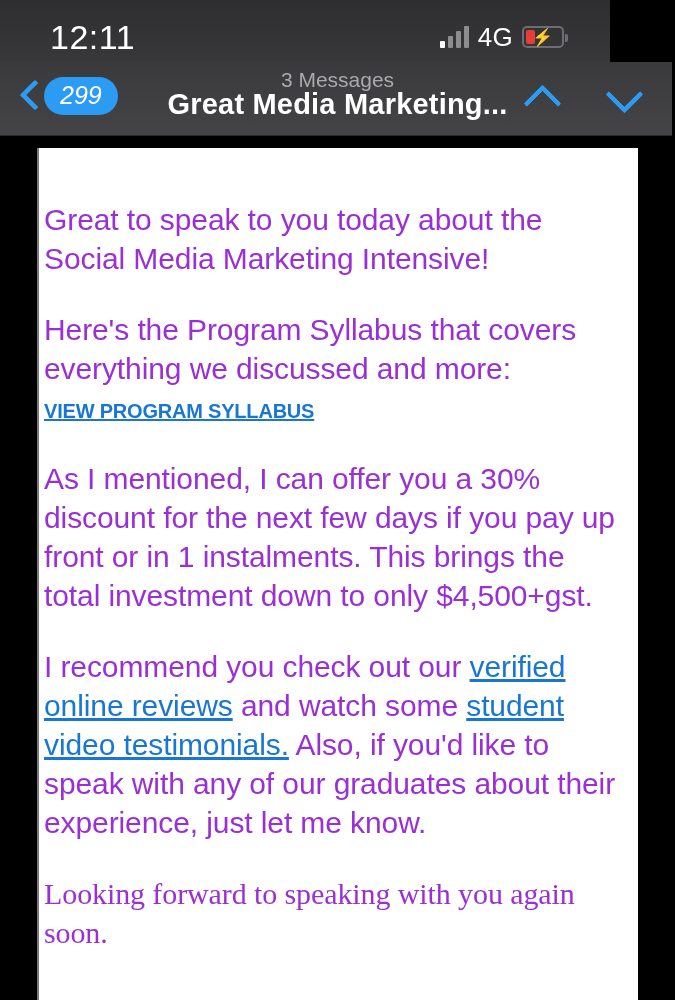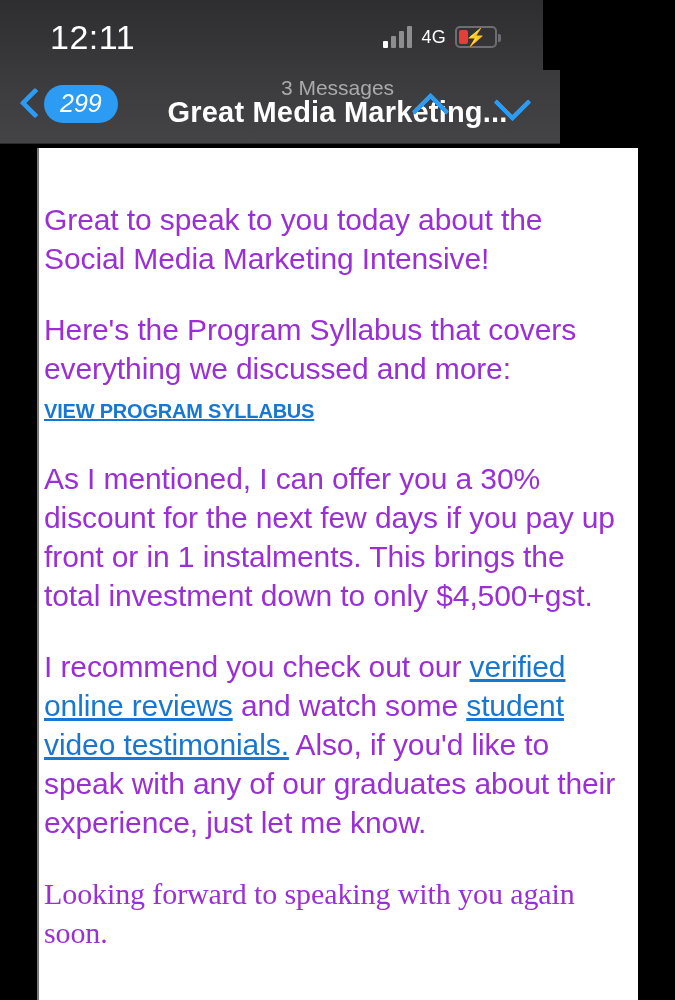--- a/index.html
+++ b/index.html
@@ -13,21 +13,21 @@
   .phone {
     position: relative;
     width: 675px;
     height: 1000px;
     background: #000;
   }
   
   .status-bar {
     position: absolute;
     top: 0; left: 0;
-    width: 543px;
+    width: 610px;
     height: 74px;
     background: linear-gradient(180deg, #2e2e30 0%, #3a3a3c 100%);
     display: flex;
     align-items: center;
     justify-content: space-between;
     padding: 0 46px 0 50px;
   }
   .clock {
     color: #fff;
     font-size: 34px;
@@ -50,21 +50,21 @@
     width: 5px;
     background: #fff;
     border-radius: 1px;
   }
   .signal i:nth-child(1) { height: 7px; }
   .signal i:nth-child(2) { height: 12px; background: #8d8d90; }
   .signal i:nth-child(3) { height: 17px; background: #8d8d90; }
   .signal i:nth-child(4) { height: 22px; background: #8d8d90; }
   .net-label {
     color: #fff;
-    font-size: 18px;
+    font-size: 26px;
     font-weight: 400;
     letter-spacing: 0.3px;
   }
   .battery {
     position: relative;
     width: 42px;
     height: 22px;
     border: 2px solid #6e6e72;
     border-radius: 5px;
     display: flex;
@@ -93,22 +93,22 @@
     top: 50%;
     transform: translate(-50%, -50%);
     color: #fff;
     font-size: 17px;
     line-height: 1;
   }
 
   
   .nav-bar {
     position: absolute;
-    top: 70px; left: 0;
-    width: 560px;
+    top: 62px; left: 0;
+    width: 672px;
     height: 74px;
     background: linear-gradient(180deg, #3a3a3c 0%, #444446 100%);
     border-bottom: 1px solid #2a2a2c;
     padding-left: 42px;
   }
   .msg-count {
     position: absolute;
     top: 6px;
     left: 0;
     width: 675px;

